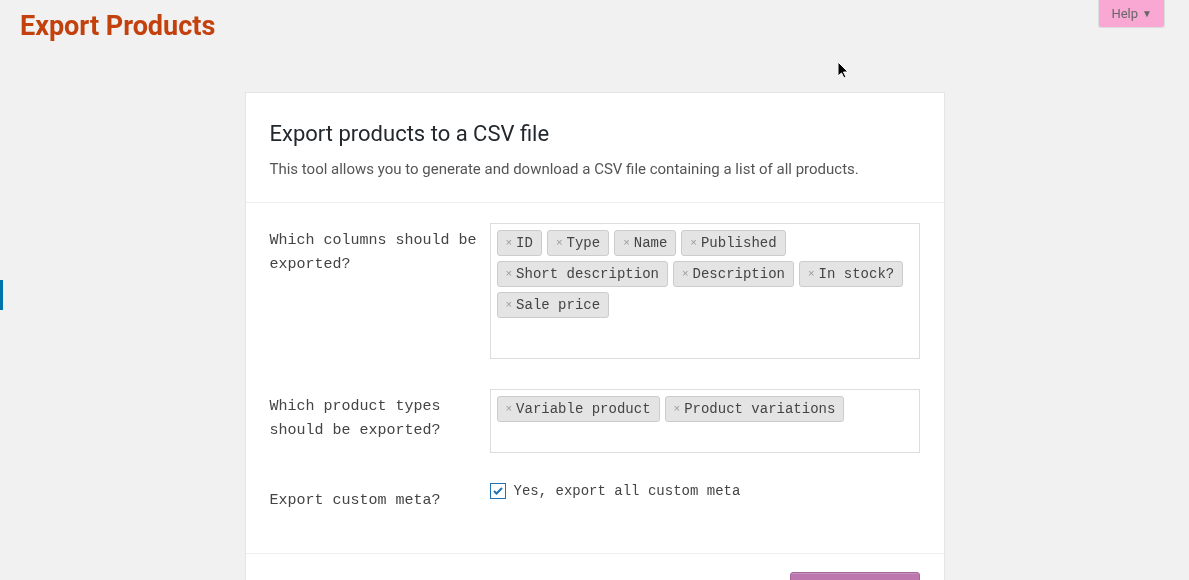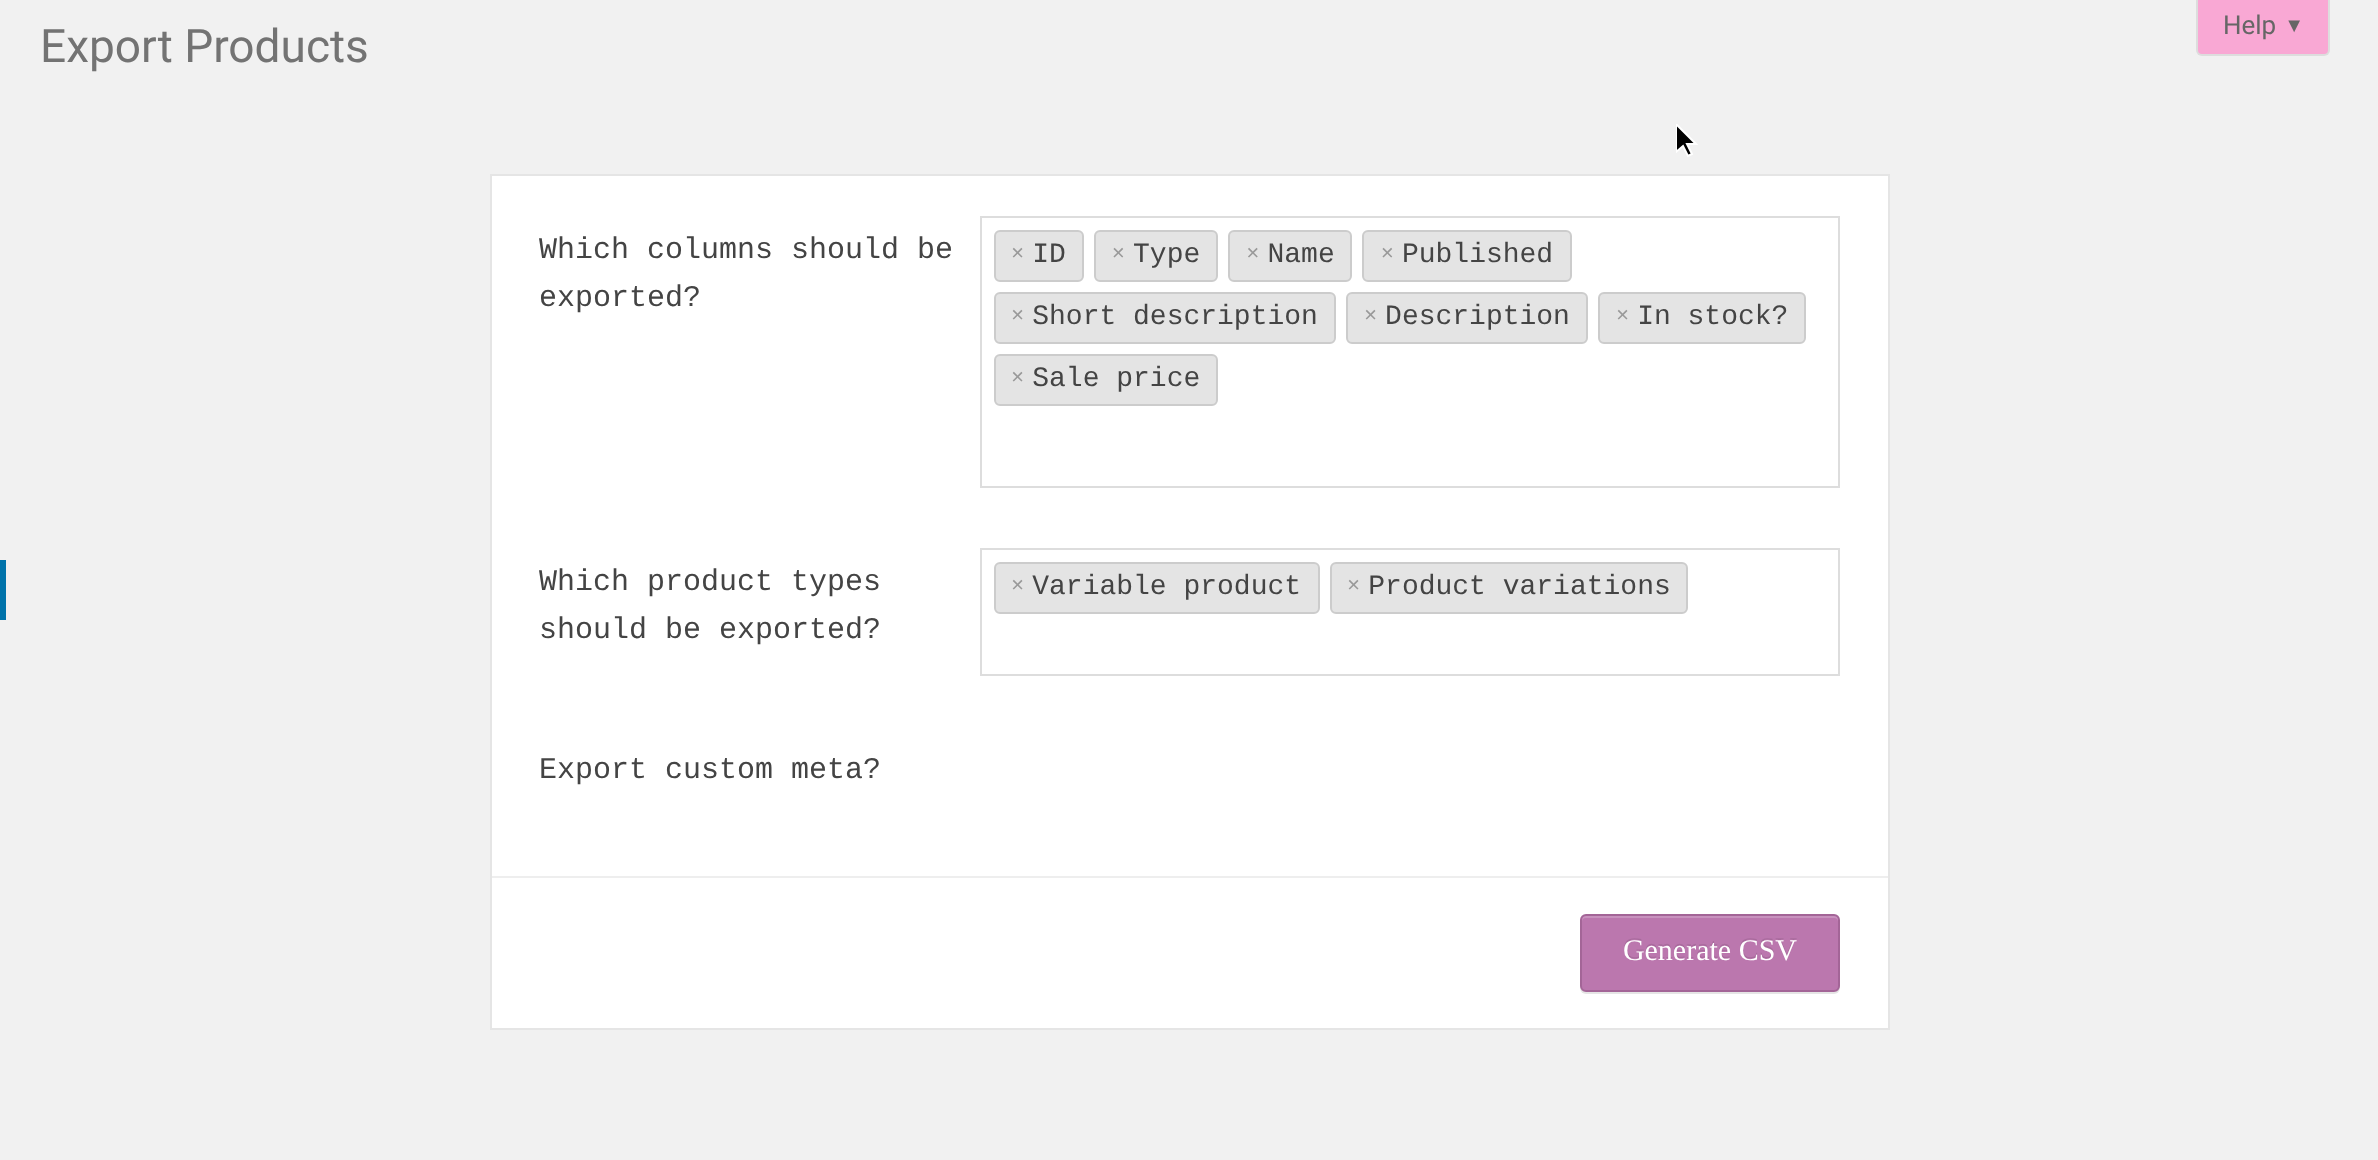--- a/index.html
+++ b/index.html
@@ -17,23 +17,23 @@
       overflow: hidden;
       position: relative;
     }
     .page-header {
       padding: 10px 20px 20px 20px;
       display: flex;
       justify-content: space-between;
       align-items: flex-start;
     }
     .page-title {
-      font-size: 23px;
-      font-weight: 400;
-      color: #737373;
+      font-size: 27px;
+      font-weight: 700;
+      color: #c2410c;
     }
     .help-tab {
       background: #f9a8d4;
       border: 1px solid #ddd;
       border-top: none;
       padding: 6px 12px;
       font-size: 13px;
       color: #666;
       border-radius: 0 0 3px 3px;
       display: flex;
@@ -180,20 +180,24 @@
 
 <div class="page-header">
   <h1 class="page-title">Export Products</h1>
   <div class="help-tab">
     <span>Help</span>
     <span class="caret">▼</span>
   </div>
 </div>
 
 <div class="panel">
+  <div class="panel-head">
+    <h2>Export products to a CSV file</h2>
+    <p>This tool allows you to generate and download a CSV file containing a list of all products.</p>
+  </div>
 
   <div class="panel-body">
 
     <div class="form-row">
       <div class="form-label">Which columns should be exported?</div>
       <div class="form-control">
         <div class="tag-container tall" id="columns-tags">
             <span class="tag">
               <span class="tag-remove">×</span>
               <span>ID</span>
@@ -241,20 +245,30 @@
             <span class="tag">
               <span class="tag-remove">×</span>
               <span>Product variations</span>
             </span>
           </div>
       </div>
     </div>
 
     <div class="form-row">
       <div class="form-label">Export custom meta?</div>
+      <div class="form-control">
+        <div class="checkbox-row">
+          <div class="checkbox">
+            <svg viewBox="0 0 24 24" fill="none" stroke="currentColor" stroke-width="4">
+              <polyline points="4 12 9 17 20 6"></polyline>
+            </svg>
+          </div>
+          <span class="checkbox-label">Yes, export all custom meta</span>
+        </div>
+      </div>
     </div>
 
   </div>
 
   <div class="panel-foot">
     <button class="btn-primary">Generate CSV</button>
   </div>
 </div>
 
 <svg class="cursor" width="16" height="20" viewBox="0 0 16 20">

